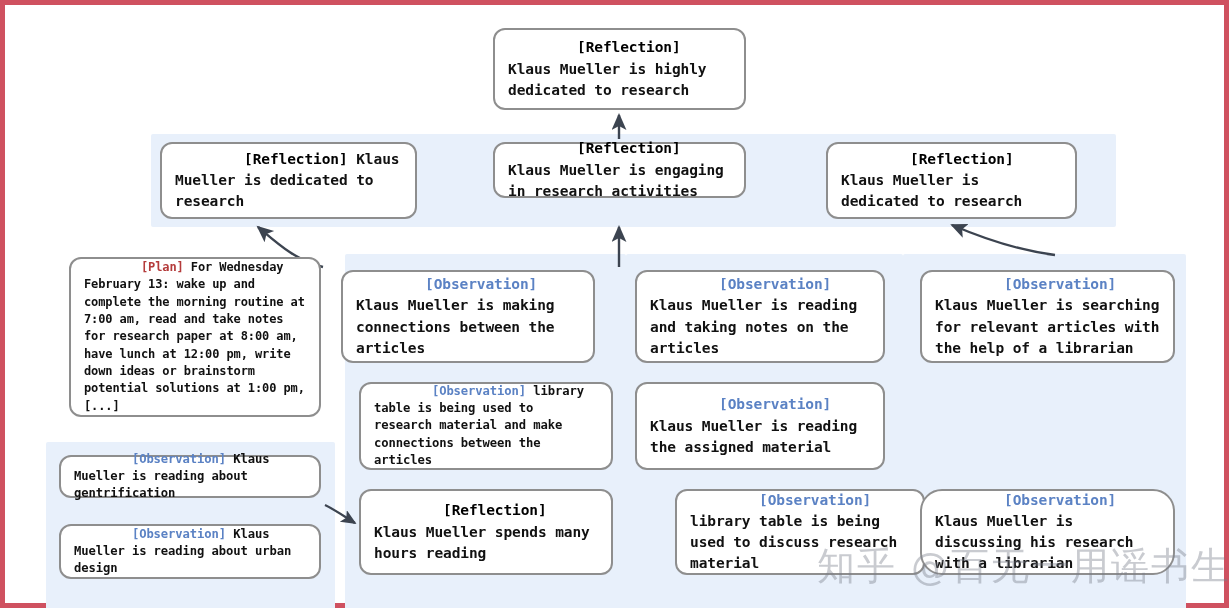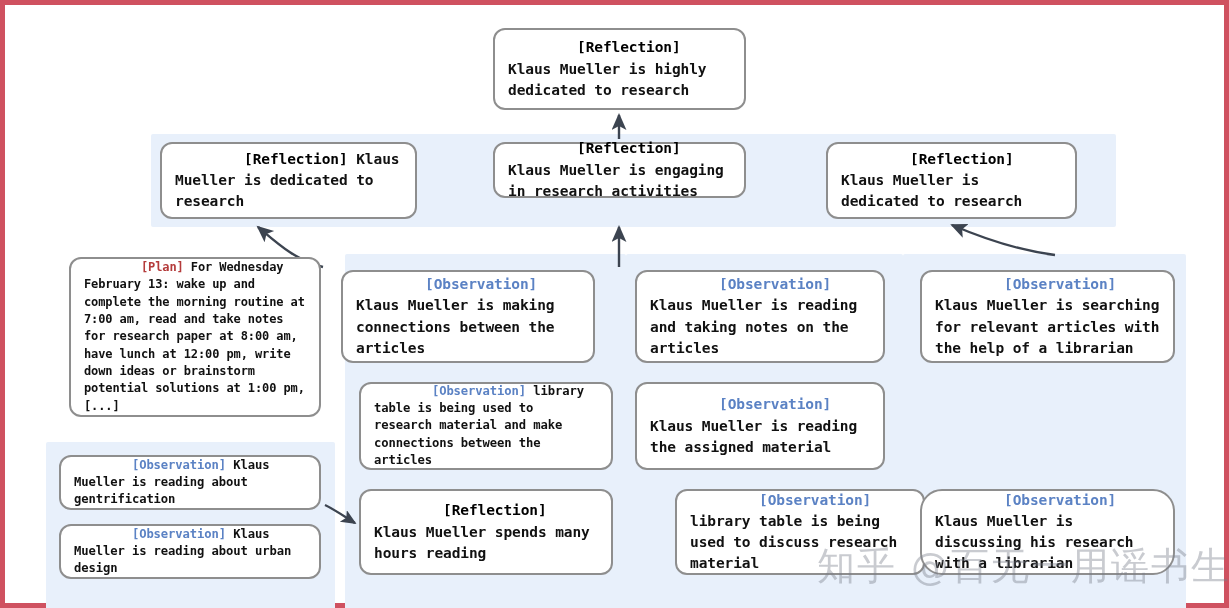--- a/index.html
+++ b/index.html
@@ -84,21 +84,21 @@
   #node-c1-refl        { left: 354px; top: 484px; width: 254px; height: 86px; }
 
   #node-c2-obs1        { left: 630px; top: 265px; width: 250px; height: 93px; }
   #node-c2-obs2        { left: 630px; top: 377px; width: 250px; height: 88px; }
   #node-c2-obs3        { left: 630px; top: 484px; width: 250px; height: 86px; margin-left: 40px; }
 
   #node-c3-obs1        { left: 915px; top: 265px; width: 255px; height: 93px; }
   #node-c3-obs2        { left: 915px; top: 377px; width: 255px; height: 88px; }
   #node-c3-obs3        { left: 915px; top: 484px; width: 255px; height: 86px; border-radius: 22px; }
 
-  #node-bl-obs1        { left: 54px;  top: 450px; width: 262px; height: 55px; }
+  #node-bl-obs1        { left: 54px;  top: 450px; width: 262px; height: 43px; }
   #node-bl-obs2        { left: 54px;  top: 519px; width: 262px; height: 55px; align-items: center; }
 
   
   #arrows {
     position: absolute;
     left: 0; top: 0;
     width: 1229px; height: 608px;
     pointer-events: none;
   }
 

